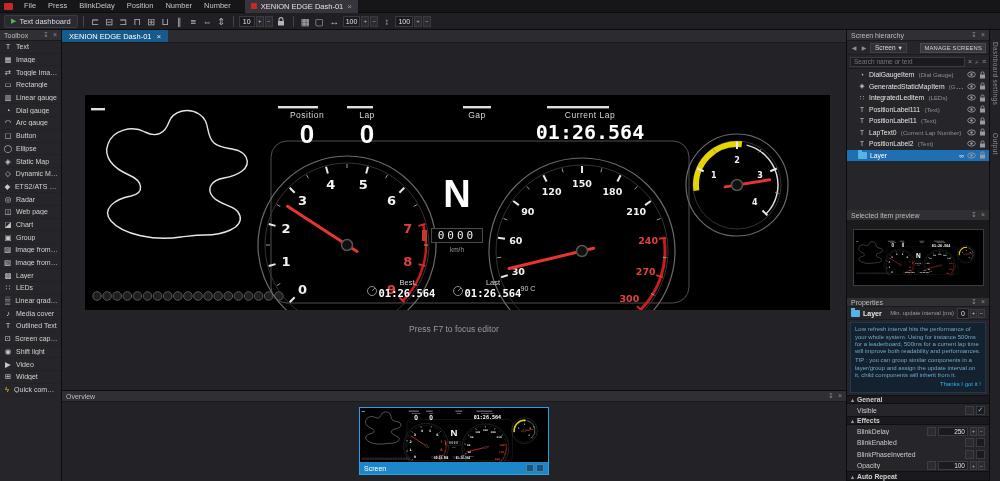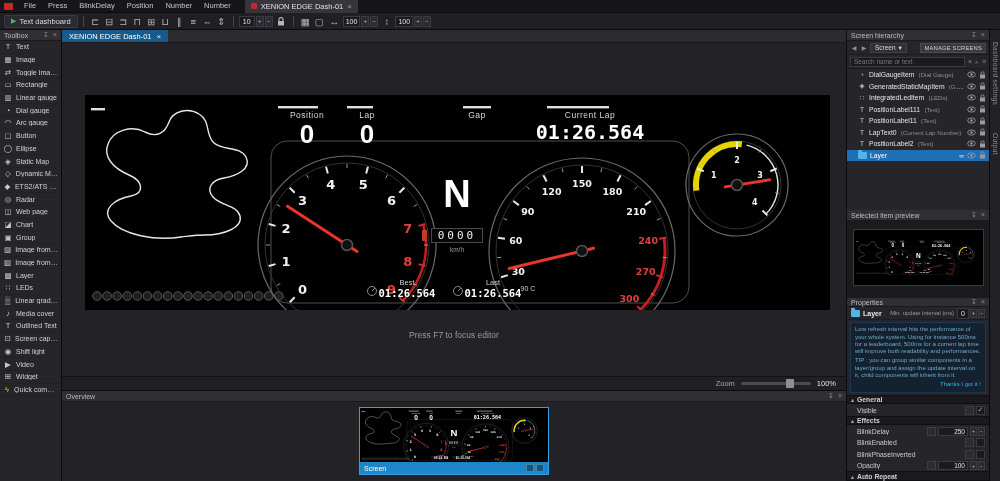--- a/index.html
+++ b/index.html
@@ -45,21 +45,21 @@
     border-bottom:1px solid #222226; }
   .toolbox-item .tbx-icon { width:10px; text-align:center; color:#c8c8c8; font-size:7.5px; }
   .toolbox-item .tbx-label { color:#d2d2d2; font-size:7px; white-space:nowrap; overflow:hidden; text-overflow:ellipsis; }
   .tbx-icon.accent { color:#f0c420; }
   
   .center { position:absolute; left:62px; top:30px; width:784px; height:451px; display:flex; flex-direction:column; }
   .doc-tabstrip { height:13px; background:#2c2c30; border-bottom:1px solid #1a1a1d; display:flex; }
   .canvas-tab { display:flex; align-items:center; gap:5px; padding:0 7px; background:#175a8c;
     color:#fff; font-size:7.5px; }
   .canvas { position:relative; flex:1; background:#232327; overflow:hidden; }
-  .press-hint { position:absolute; left:0; top:287px; width:100%; text-align:center; color:#9a9a9a; font-size:8.5px; }
+  .press-hint { position:absolute; left:0; top:281px; width:100%; text-align:center; color:#9a9a9a; font-size:8.5px; }
   .zoom-row { height:14px; background:#202024; border-top:1px solid #121215; display:flex;
     align-items:center; justify-content:flex-end; gap:6px; padding:0 10px; }
   .zoom-label { color:#a8a8a8; font-size:7.5px; }
   .zoom-track { position:relative; width:70px; height:3px; background:#4a4a52; border-radius:2px; }
   .zoom-thumb { position:absolute; left:64%; top:-3px; width:8px; height:9px; background:#8f8f97; border-radius:1px; }
   .zoom-value { color:#e0e0e0; font-size:7.5px; }
   
   .overview { height:91px; background:#26262a; border-top:1px solid #0c0c0c; display:flex; flex-direction:column; }
   .overview-body { position:relative; flex:1; background:#232327; }
   .ov-thumb { position:absolute; left:297px; top:5px; width:190px; height:68px;
@@ -533,27 +533,20 @@
         <div class="d-abs d-unit" style="left:347px; top:151px; width:50px;">km/h</div>
         <div class="d-abs d-bl-label" style="left:292px; top:183px; width:60px;">Best</div>
         <div class="d-abs d-bl-value" style="left:282px; top:192px; width:80px;">01:26.564</div>
         <div class="d-abs d-bl-label" style="left:378px; top:183px; width:60px;">Last</div>
         <div class="d-abs d-bl-value" style="left:368px; top:192px; width:80px;">01:26.564</div>
         <div class="d-abs d-temp" style="left:428px; top:190px; width:30px;">90 C</div>
       </div>
       <div class="press-hint">Press F7 to focus editor</div>
     </div>
 
-    <div class="zoom-row">
-      <span class="zoom-label">Zoom</span>
-      <div class="zoom-track">
-        <div class="zoom-thumb"></div>
-      </div>
-      <span class="zoom-value">100%</span>
-    </div>
 
     <div class="overview">
       <div class="panel-header">
         <span>Overview</span>
         <span class="ph-icons">
           <span>↧</span>
           <span>×</span>
         </span>
       </div>
       <div class="overview-body">

